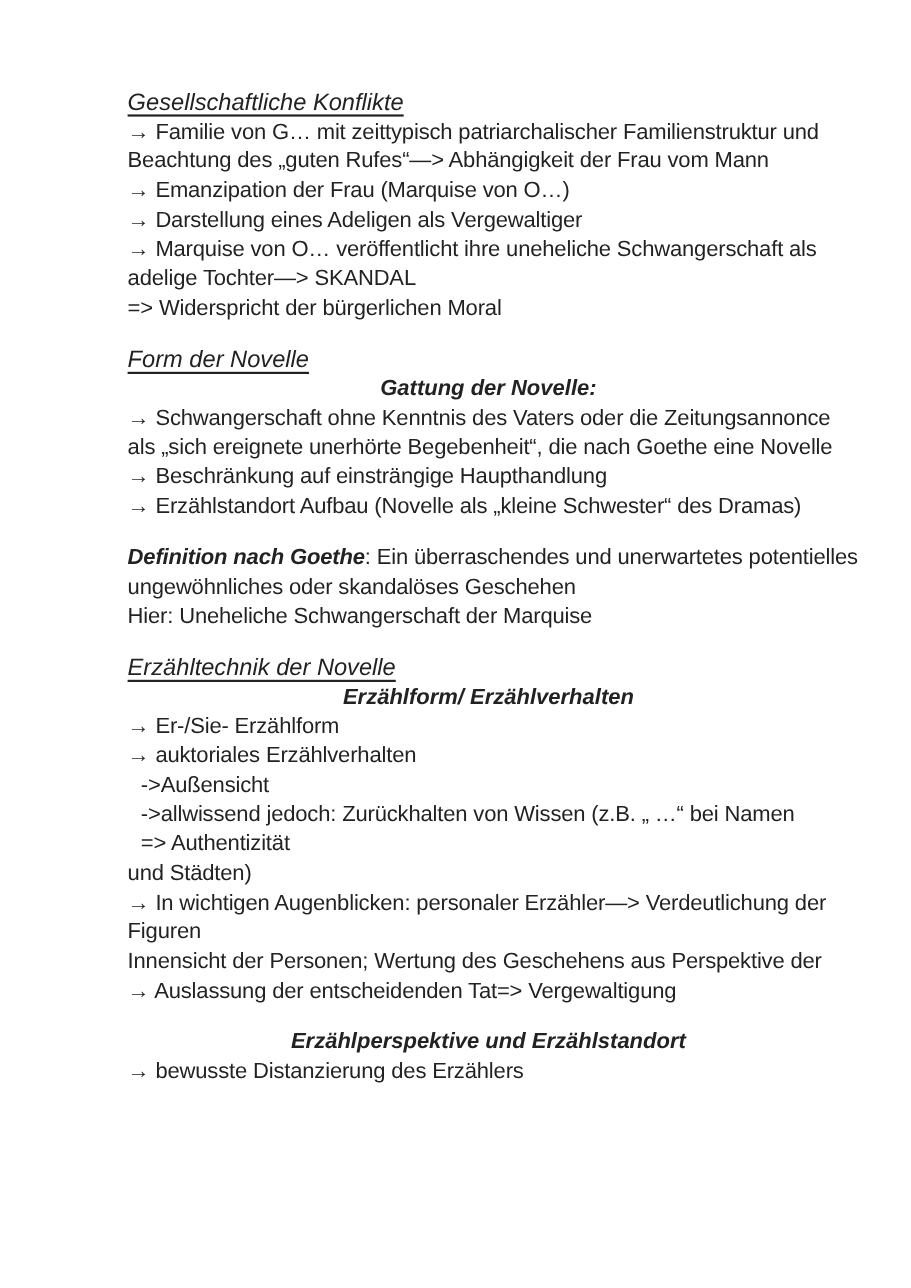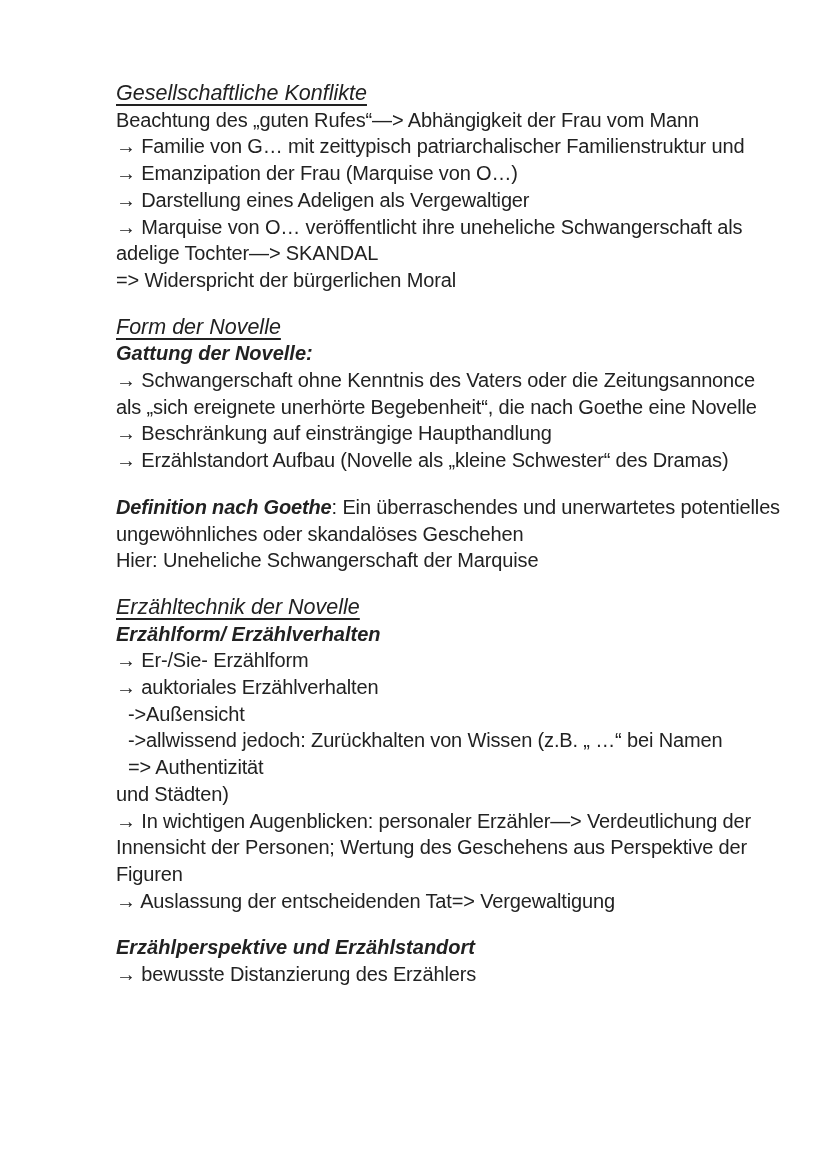--- a/index.html
+++ b/index.html
@@ -30,39 +30,40 @@
     text-underline-offset: 4px;
     white-space: pre;
   }
   .subheading {
     margin: 0;
     font-size: 20px;
     line-height: 26.7px;
     font-weight: bold;
     font-style: italic;
     white-space: pre;
+    text-align: center;
   }
   .line {
     font-size: 20px;
     line-height: 26.7px;
     letter-spacing: -0.15px;
     white-space: pre;
   }
   .line.indent { padding-left: 12px; }
   .bold-lead { font-weight: bold; font-style: italic; margin-top: 12px; }
 </style>
 </head>
 <body style="background: rgb(255, 255, 255); color: rgb(34, 34, 34);">
 
 <main class="page">
   <div id="doc">
       <section class="section">
         <h2 class="heading">Gesellschaftliche Konflikte</h2>
+        <div class="line">→ Familie von G… mit zeittypisch patriarchalischer Familienstruktur und</div>
         <div class="line">Beachtung des „guten Rufes“—&gt; Abhängigkeit der Frau vom Mann</div>
-        <div class="line">→ Familie von G… mit zeittypisch patriarchalischer Familienstruktur und</div>
         <div class="line">→ Emanzipation der Frau (Marquise von O…)</div>
         <div class="line">→ Darstellung eines Adeligen als Vergewaltiger</div>
         <div class="line">→ Marquise von O… veröffentlicht ihre uneheliche Schwangerschaft als</div>
         <div class="line">adelige Tochter—&gt; SKANDAL</div>
         <div class="line">=&gt; Widerspricht der bürgerlichen Moral</div>
       </section>
       <section class="section">
         <h2 class="heading">Form der Novelle</h2>
         <h3 class="subheading">Gattung der Novelle:</h3>
         <div class="line">→ Schwangerschaft ohne Kenntnis des Vaters oder die Zeitungsannonce</div>
@@ -78,22 +79,22 @@
       <section class="section">
         <h2 class="heading">Erzähltechnik der Novelle</h2>
         <h3 class="subheading">Erzählform/ Erzählverhalten</h3>
         <div class="line">→ Er-/Sie- Erzählform</div>
         <div class="line">→ auktoriales Erzählverhalten</div>
         <div class="line indent">-&gt;Außensicht</div>
         <div class="line indent">-&gt;allwissend jedoch: Zurückhalten von Wissen (z.B. „ …“ bei Namen</div>
         <div class="line indent">=&gt; Authentizität</div>
         <div class="line">und Städten)</div>
         <div class="line">→ In wichtigen Augenblicken: personaler Erzähler—&gt; Verdeutlichung der</div>
+        <div class="line">Figuren</div>
         <div class="line">Innensicht der Personen; Wertung des Geschehens aus Perspektive der</div>
-        <div class="line">Figuren</div>
         <div class="line">→ Auslassung der entscheidenden Tat=&gt; Vergewaltigung</div>
       </section>
       <section class="section">
         <h3 class="subheading">Erzählperspektive und Erzählstandort</h3>
         <div class="line">→ bewusste Distanzierung des Erzählers</div>
       </section>
     </div>
 </main>
 
 </body></html>

